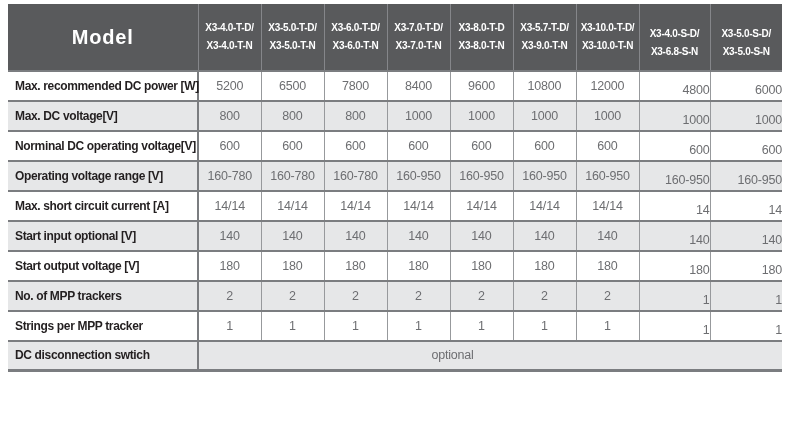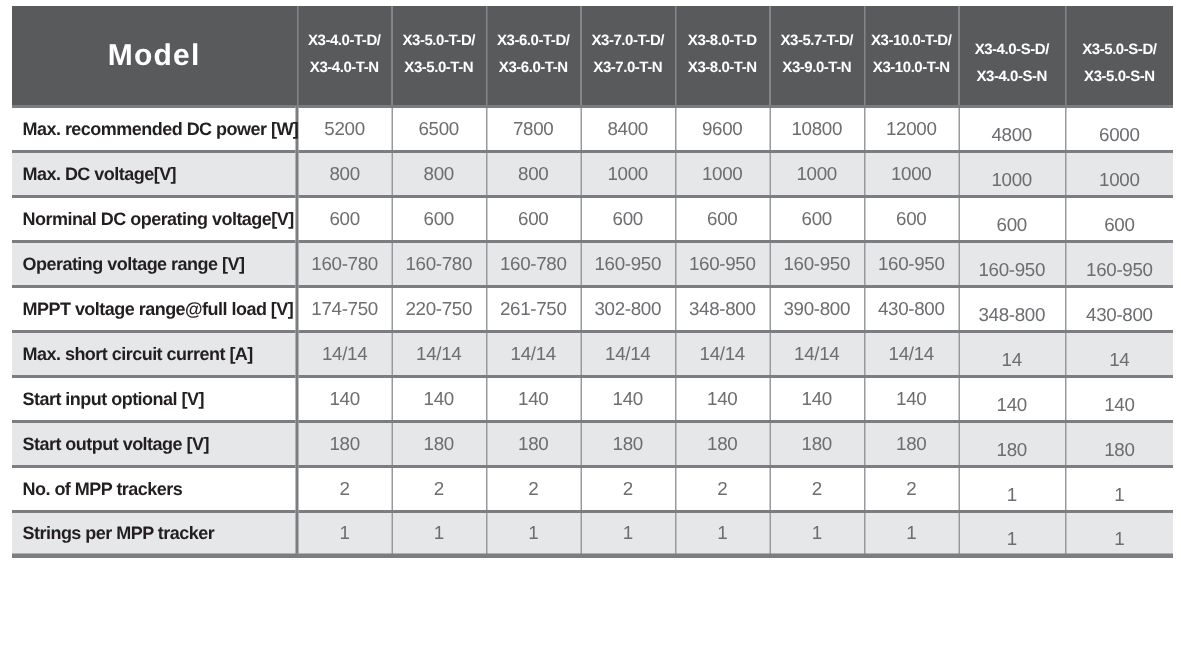--- a/index.html
+++ b/index.html
@@ -78,21 +78,21 @@
   tbody td {
     text-align: center;
     vertical-align: middle;
     font-size: 12.5px;
     letter-spacing: -0.2px;
     color: var(--data-text);
     padding: 0;
     border-left: 1px solid var(--border-light);
   }
   tbody td.first-data { border-left: 2px solid var(--border-dark); }
-  tbody td.s-col { padding-top: 7px; }
+  tbody td.s-col { padding-top: 7px; text-align: right; }
   tbody td.span-cell {
     border-left: 2px solid var(--border-dark);
     padding-right: 76px; 
   }
 </style>
 </head>
 <body>
 
 <div class="page">
   <table class="spec-table">
@@ -149,21 +149,21 @@
           </th>
           <th class="model">
             <div class="hwrap">
               <span>X3-10.0-T-D/</span>
               <span>X3-10.0-T-N</span>
             </div>
           </th>
           <th class="model s-col">
             <div class="hwrap">
               <span>X3-4.0-S-D/</span>
-              <span>X3-4.0-S-N</span>
+              <span>X3-6.8-S-N</span>
             </div>
           </th>
           <th class="model s-col">
             <div class="hwrap">
               <span>X3-5.0-S-D/</span>
               <span>X3-5.0-S-N</span>
             </div>
           </th>
         </tr>
       </thead>
@@ -210,32 +210,20 @@
           <td class="">160-780</td>
           <td class="">160-780</td>
           <td class="">160-950</td>
           <td class="">160-950</td>
           <td class="">160-950</td>
           <td class="">160-950</td>
           <td class=" s-col">160-950</td>
           <td class=" s-col">160-950</td>
         </tr>
         <tr>
-          <th class="rowlabel">MPPT voltage range@full load [V]</th>
-          <td class="first-data">174-750</td>
-          <td class="">220-750</td>
-          <td class="">261-750</td>
-          <td class="">302-800</td>
-          <td class="">348-800</td>
-          <td class="">390-800</td>
-          <td class="">430-800</td>
-          <td class=" s-col">348-800</td>
-          <td class=" s-col">430-800</td>
-        </tr>
-        <tr>
           <th class="rowlabel">Max. short circuit current [A]</th>
           <td class="first-data">14/14</td>
           <td class="">14/14</td>
           <td class="">14/14</td>
           <td class="">14/14</td>
           <td class="">14/14</td>
           <td class="">14/14</td>
           <td class="">14/14</td>
           <td class=" s-col">14</td>
           <td class=" s-col">14</td>
@@ -280,16 +268,20 @@
           <th class="rowlabel">Strings per MPP tracker</th>
           <td class="first-data">1</td>
           <td class="">1</td>
           <td class="">1</td>
           <td class="">1</td>
           <td class="">1</td>
           <td class="">1</td>
           <td class="">1</td>
           <td class=" s-col">1</td>
           <td class=" s-col">1</td>
+        </tr>
+        <tr>
+          <th class="rowlabel">DC disconnection swtich</th>
+          <td class="span-cell" colspan="9">optional</td>
         </tr>
       </tbody>
   </table>
 </div>
 
 </body></html>

